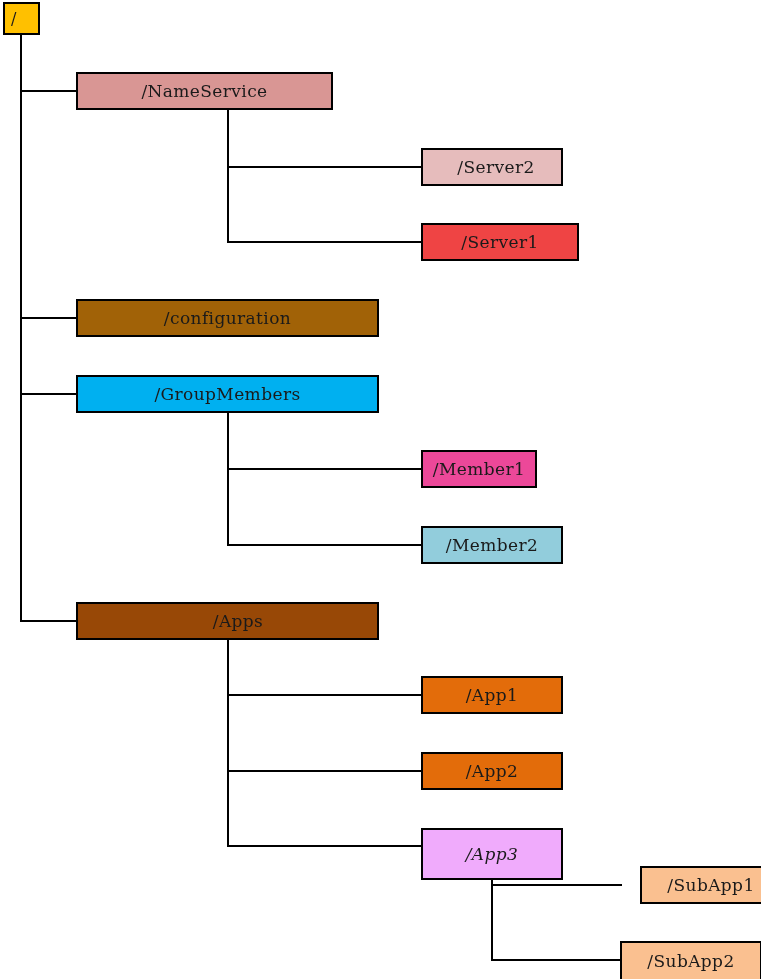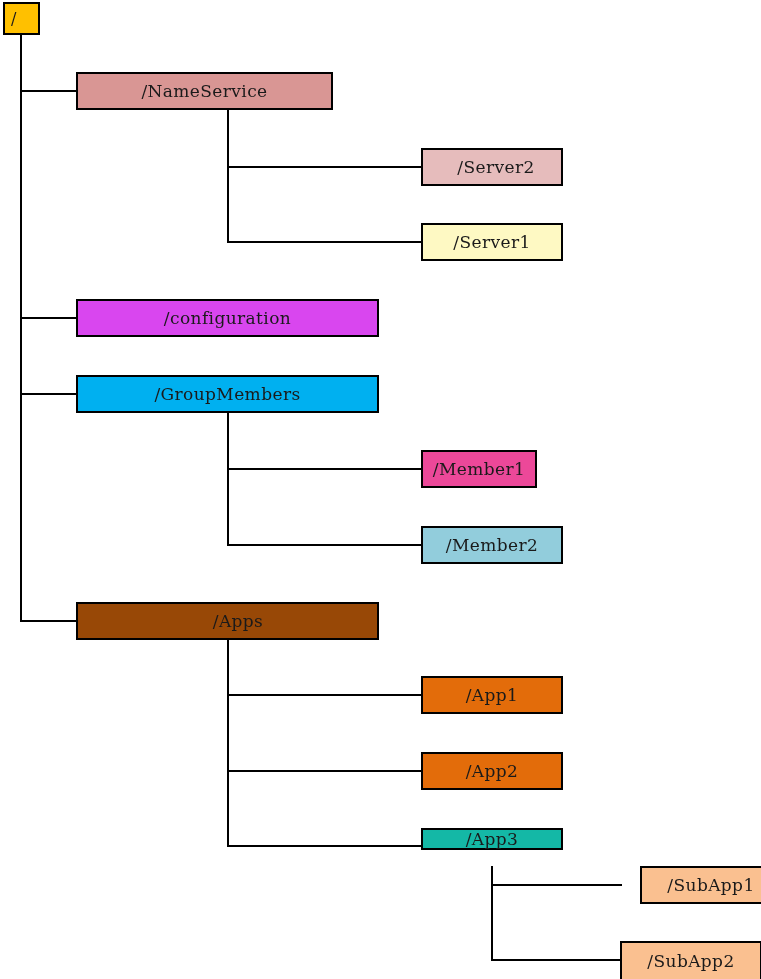--- a/index.html
+++ b/index.html
@@ -62,24 +62,24 @@
     <div class="edge v" style="background: rgb(0, 0, 0); left: 227px; top: 640px; height: 207px;"></div>
     <div class="edge h" style="background: rgb(0, 0, 0); left: 227px; top: 694px; width: 196px;"></div>
     <div class="edge h" style="background: rgb(0, 0, 0); left: 227px; top: 770px; width: 196px;"></div>
     <div class="edge h" style="background: rgb(0, 0, 0); left: 227px; top: 845px; width: 196px;"></div>
     <div class="edge v" style="background: rgb(0, 0, 0); left: 491px; top: 866px; height: 95px;"></div>
     <div class="edge h" style="background: rgb(0, 0, 0); left: 491px; top: 884px; width: 131px;"></div>
     <div class="edge h" style="background: rgb(0, 0, 0); left: 491px; top: 959px; width: 131px;"></div>
     <div class="node root" style="left: 3px; top: 2px; width: 37px; height: 33px; background: rgb(255, 192, 0); border-color: rgb(0, 0, 0);">/</div>
     <div class="node" style="left: 76px; top: 72px; width: 257px; height: 38px; background: rgb(217, 150, 148); border-color: rgb(0, 0, 0);">/NameService</div>
     <div class="node" style="left: 421px; top: 148px; width: 142px; height: 38px; background: rgb(230, 188, 188); border-color: rgb(0, 0, 0); padding-left: 8px;">/Server2</div>
-    <div class="node" style="left: 421px; top: 223px; width: 142px; height: 38px; background: #fef9c3; border-color: rgb(0, 0, 0);">/Server1</div>
-    <div class="node" style="left: 76px; top: 299px; width: 303px; height: 38px; background: #d946ef; border-color: rgb(0, 0, 0);">/configuration</div>
+    <div class="node" style="left: 421px; top: 223px; width: 158px; height: 38px; background: #ef4444; border-color: rgb(0, 0, 0);">/Server1</div>
+    <div class="node" style="left: 76px; top: 299px; width: 303px; height: 38px; background: #a16207; border-color: rgb(0, 0, 0);">/configuration</div>
     <div class="node" style="left: 76px; top: 375px; width: 303px; height: 38px; background: rgb(0, 176, 240); border-color: rgb(0, 0, 0);">/GroupMembers</div>
     <div class="node" style="left: 421px; top: 450px; width: 116px; height: 38px; background: #ec4899; border-color: rgb(0, 0, 0);">/Member1</div>
     <div class="node" style="left: 421px; top: 526px; width: 142px; height: 38px; background: rgb(146, 205, 220); border-color: rgb(0, 0, 0);">/Member2</div>
     <div class="node" style="left: 76px; top: 602px; width: 303px; height: 38px; background: rgb(152, 72, 6); border-color: rgb(0, 0, 0); padding-left: 21px;">/Apps</div>
     <div class="node" style="left: 421px; top: 676px; width: 142px; height: 38px; background: rgb(227, 108, 10); border-color: rgb(0, 0, 0);">/App1</div>
     <div class="node" style="left: 421px; top: 752px; width: 142px; height: 38px; background: rgb(227, 108, 10); border-color: rgb(0, 0, 0);">/App2</div>
-    <div class="node" style="left: 421px; top: 828px; width: 142px; height: 22px; background: #14b8a6; border-color: rgb(0, 0, 0);">/App3</div>
+    <div class="node" style="left: 421px; top: 828px; width: 142px; height: 52px; background: #f0abfc; border-color: rgb(0, 0, 0); font-style: italic;">/App3</div>
     <div class="node" style="left: 620px; top: 866px; width: 142px; height: 38px; background: rgb(250, 192, 144); border-color: rgb(0, 0, 0); margin-left: 20px;">/SubApp1</div>
     <div class="node" style="left: 620px; top: 941px; width: 142px; height: 40px; background: rgb(250, 192, 144); border-color: rgb(0, 0, 0);">/SubApp2</div>
   </div>
 
 </body></html>

